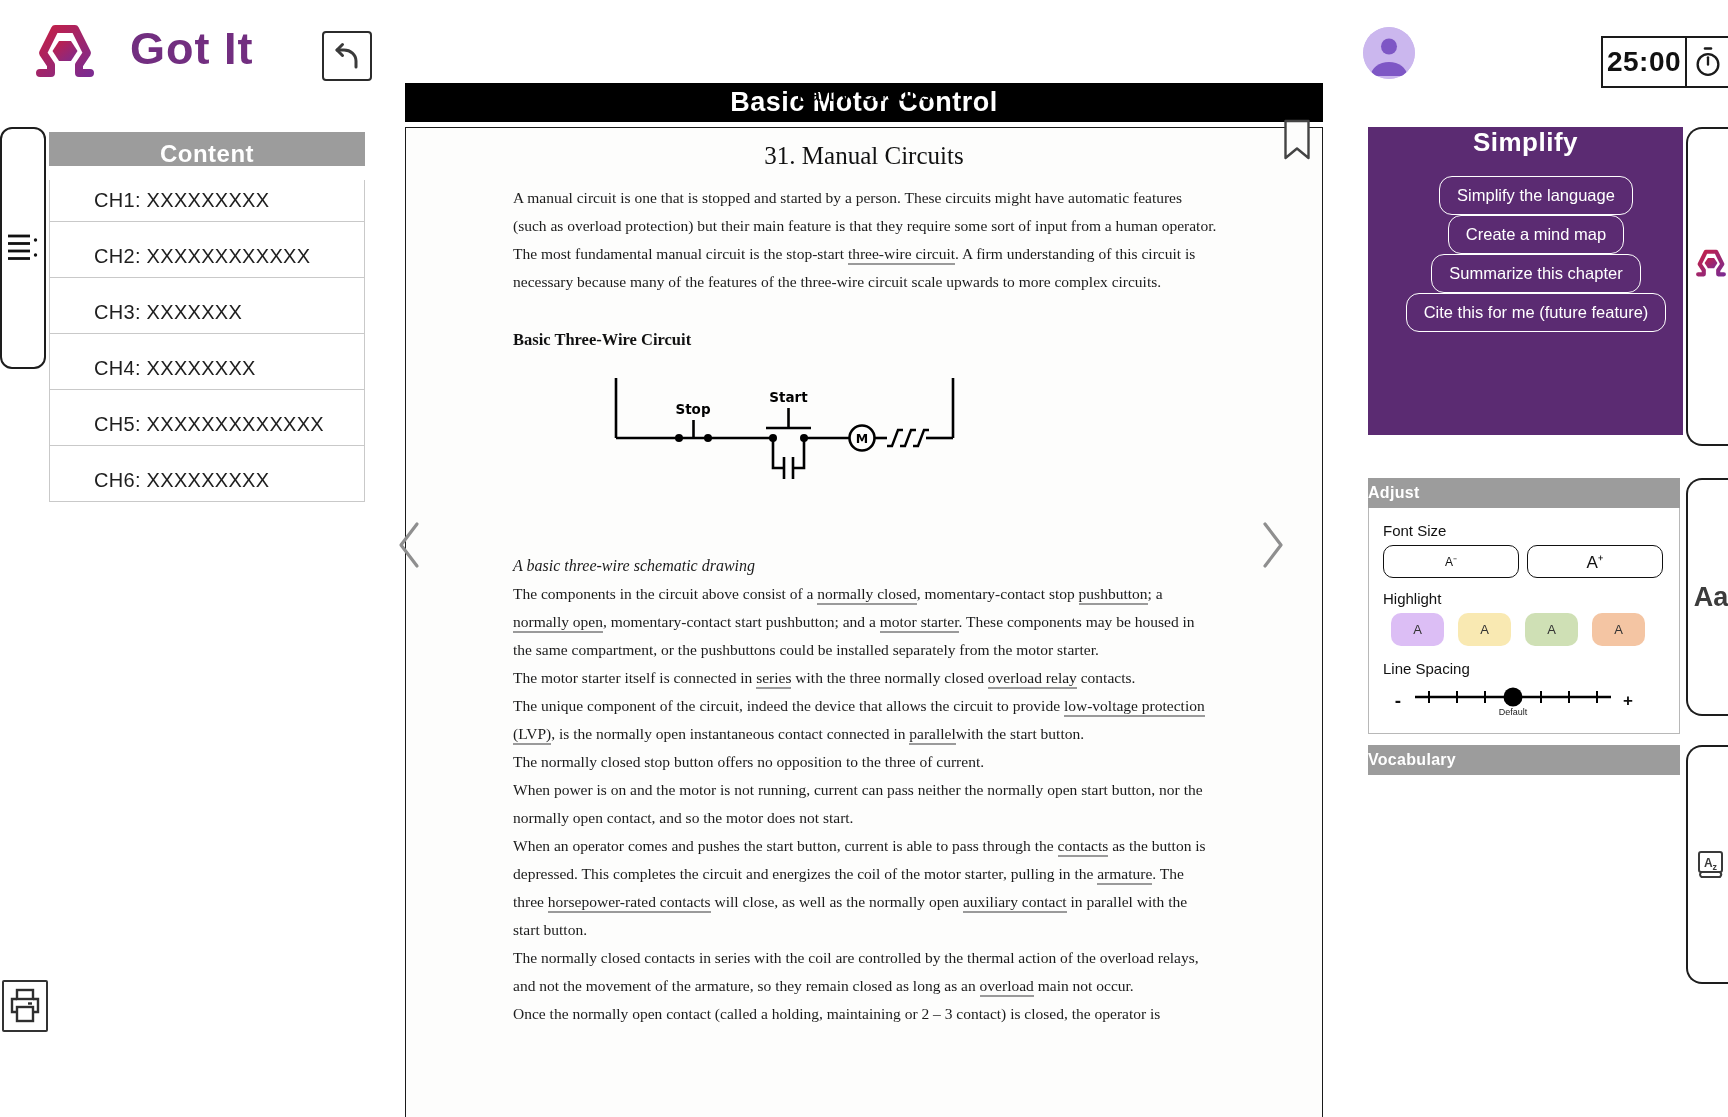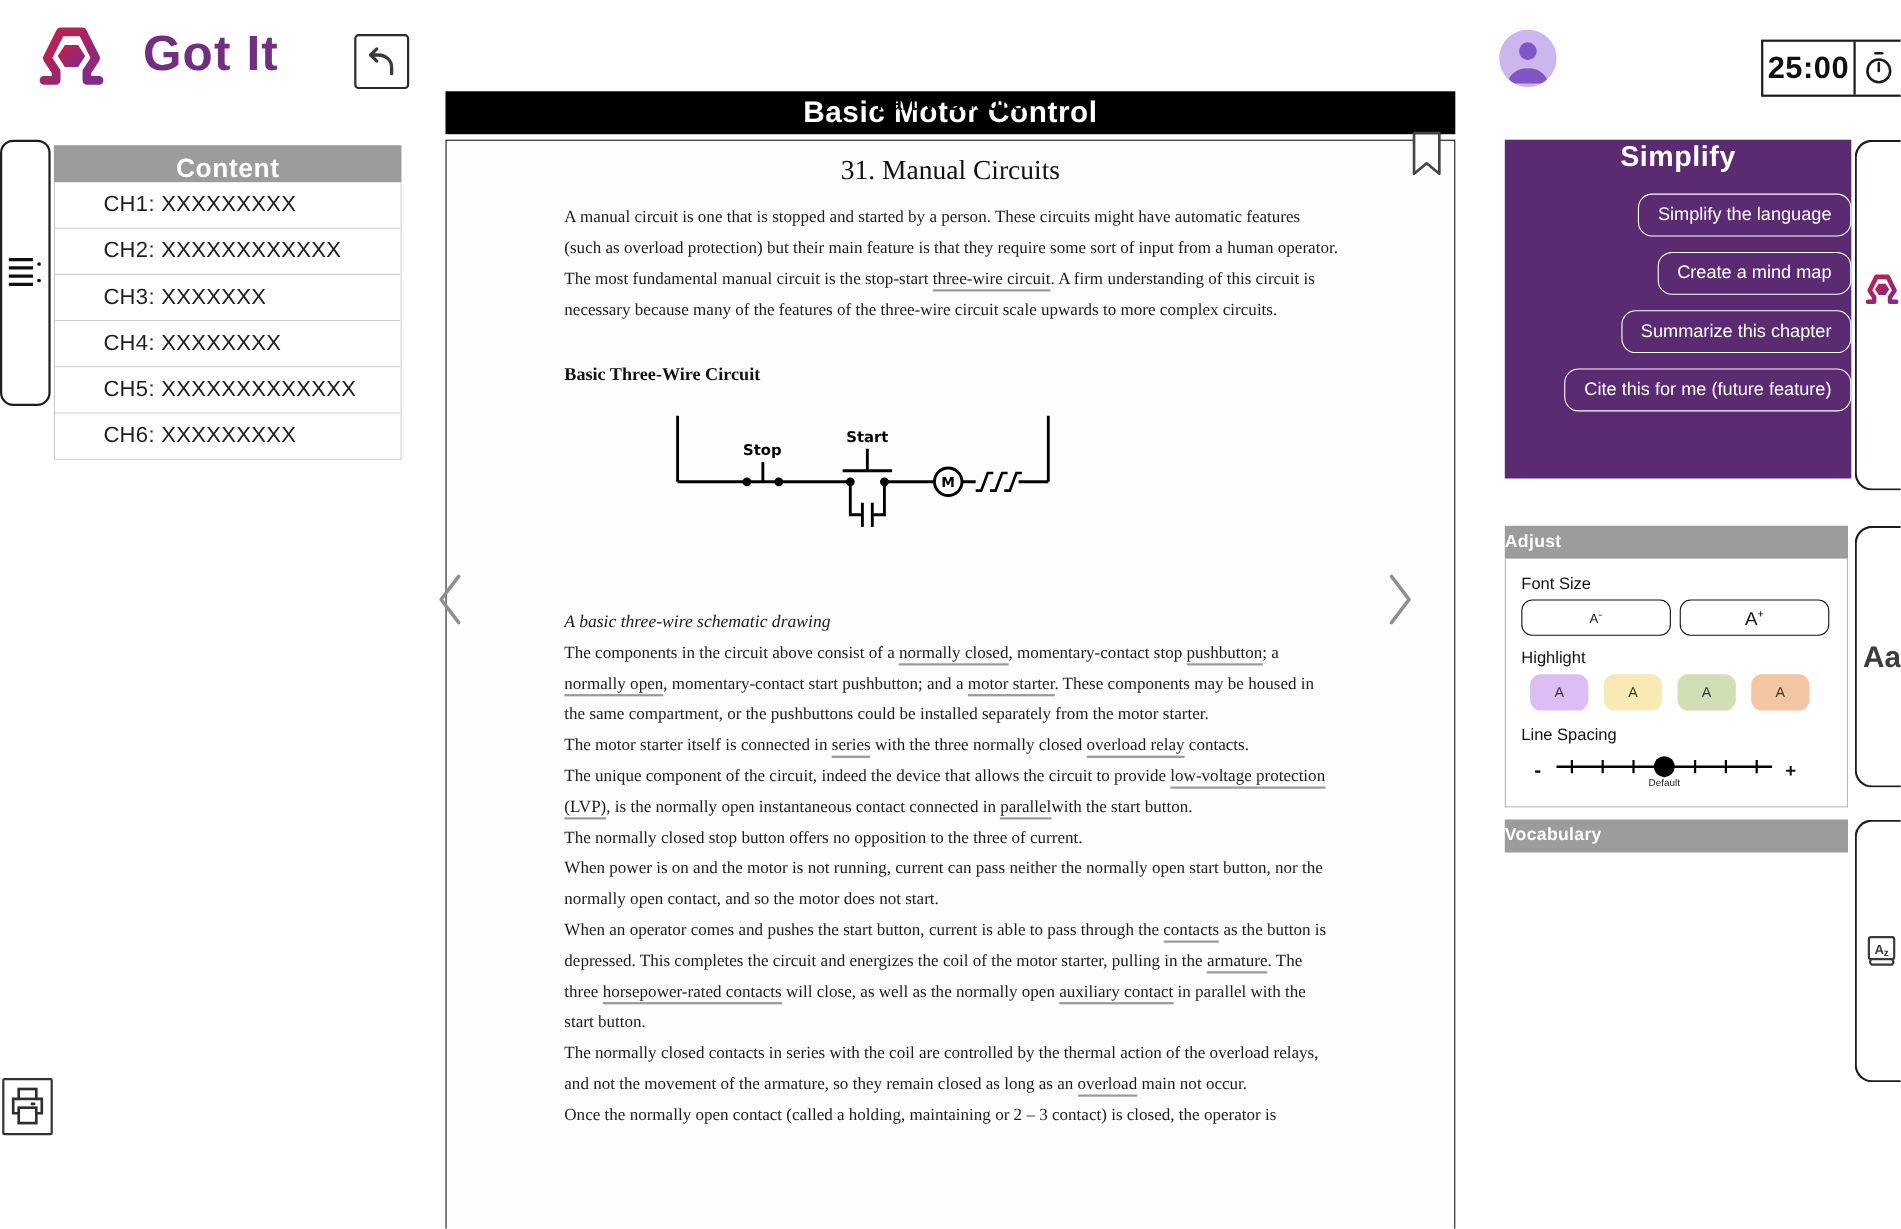--- a/index.html
+++ b/index.html
@@ -34,21 +34,21 @@
   .tab-aa{top:478px;height:234px;align-items:center;}
   .tab-aa span{font-size:27px;font-weight:700;color:#3c3c3c;}
   .tab-az{top:745px;height:235px;align-items:center;}
 
   
   .content-panel{position:absolute;left:49px;top:132px;width:316px;}
   .panel-header{background:#9c9c9c;color:#fff;font-weight:700;}
   .content-header{height:34px;line-height:44px;text-align:center;font-size:24px;letter-spacing:.5px;}
   #chapter-list{border:1px solid #c9c9c9;border-top:none;background:#fff;}
   .chapter-row{height:41px;line-height:41px;padding-left:44px;font-size:20px;color:#1e1e1e;
-               border-bottom:1px solid #c9c9c9;background:#fff;cursor:pointer;letter-spacing:.3px;}
+               border-bottom:1px solid #c9c9c9;background:#fff;cursor:pointer;letter-spacing:.3px;margin-top:14px;}
   .chapter-row:last-child{border-bottom:none;}
 
   .print-btn{position:absolute;left:2px;top:980px;width:46px;height:52px;background:#fff;
              border:2px solid #333;border-radius:2px;padding:0;cursor:pointer;
              display:flex;align-items:center;justify-content:center;}
 
   
   .page{position:absolute;left:405px;top:127px;width:918px;height:1040px;background:#fdfdfc;
         border:1.5px solid #1a1a1a;box-sizing:border-box;}
   .bookmark{position:absolute;left:876px;top:-9px;}
@@ -66,21 +66,21 @@
   .doc-caption{margin:32px 0 0 0;font-family:"Liberation Serif",serif;font-style:italic;
                font-size:16px;line-height:28px;color:#1b1b1b;}
   #doc-body{margin-top:0;}
   .chevron{position:absolute;cursor:pointer;}
   .chevron-left{left:394px;top:520px;}
   .chevron-right{left:1258px;top:520px;}
 
   
   .simplify-panel{position:absolute;left:1368px;top:127px;width:315px;height:308px;background:#5b2b72;}
   .simplify-title{text-align:center;color:#fff;font-size:26px;font-weight:600;letter-spacing:.5px;}
-  #simplify-buttons{margin:18px 0 0 21px;display:flex;flex-direction:column;align-items:flex-end;gap:14px;}
+  #simplify-buttons{margin:18px 0 0 21px;display:flex;flex-direction:column;align-items:center;}
   .simplify-btn{background:transparent;border:1.6px solid #fff;border-radius:13px;color:#fff;
                 font-family:"Liberation Sans",sans-serif;font-size:16.5px;padding:9px 17px;cursor:pointer;white-space:nowrap;}
 
   
   .adjust-panel{position:absolute;left:1368px;top:478px;width:312px;}
   .gray-header{height:30px;line-height:30px;font-size:16px;letter-spacing:.3px;}
   .adjust-body{border:1px solid #b8b8b8;border-top:none;background:#fff;padding:10px 0 14px 14px;box-sizing:border-box;}
   .adjust-label{font-size:15px;color:#111;margin:4px 0 6px 0;}
   .fs-row{display:flex;gap:8px;margin-bottom:12px;}
   .fs-btn{width:136px;height:33px;background:#fff;border:1.5px solid #111;border-radius:10px;

